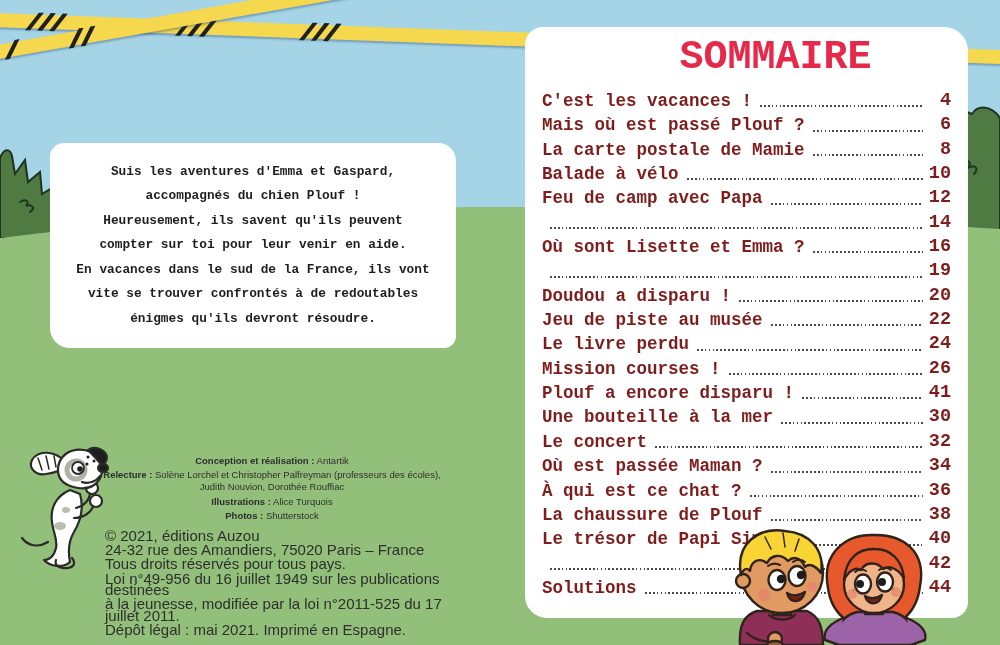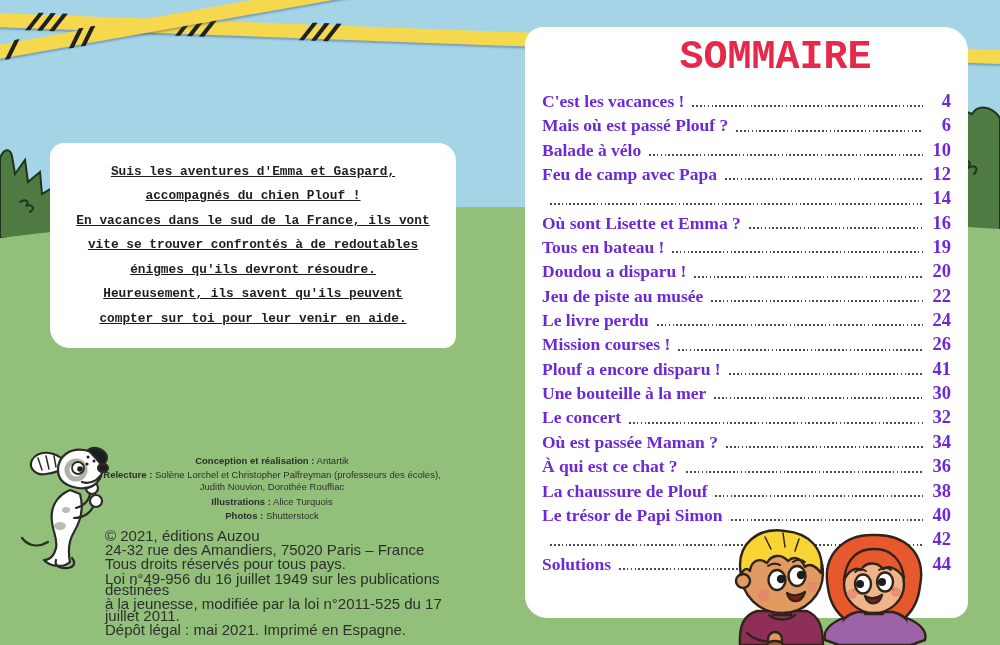--- a/index.html
+++ b/index.html
@@ -18,41 +18,41 @@
 
   .bush{position:absolute;z-index:1;}
   .bush-left{left:0;top:146px;}
   .bush-right{left:938px;top:102px;}
   .ground{position:absolute;left:0;top:0;z-index:2;pointer-events:none;}
 
   
   .intro-card{position:absolute;left:50px;top:143px;width:406px;height:205px;background:#fff;
               border-radius:14px 18px 12px 20px;z-index:3;display:flex;flex-direction:column;
               justify-content:center;padding:12px 26px;text-align:center;}
-  .intro-p{margin:0;font-weight:700;font-size:12.8px;line-height:24.4px;color:#1e1e1e;text-decoration:underline;}
+  .intro-p{margin:0;font-weight:700;font-size:12.8px;line-height:24.4px;color:#1e1e1e;}
 
   .credits{position:absolute;left:91px;top:455px;width:362px;z-index:3;text-align:center;
            font-family:"Liberation Sans","DejaVu Sans",sans-serif;font-size:9.5px;
            line-height:12.2px;color:#2e2e2e;}
   .credit-line{margin:0 0 2px 0;}
   .credit-label{font-weight:700;}
   .legal{position:absolute;left:105px;top:530px;width:362px;z-index:3;
          font-family:"Liberation Sans","DejaVu Sans",sans-serif;font-size:15px;
          line-height:11.6px;color:#2e2e2e;}
   .legal-line{margin:0 0 2.6px 0;}
 
   .dog{position:absolute;left:14px;top:446px;z-index:4;}
 
   
   .toc-card{position:absolute;left:525px;top:27px;width:443px;height:591px;background:#fff;
             border-radius:18px 24px 16px 22px;z-index:3;padding-left:8px;}
   .toc-title-main{position:absolute;left:58px;right:0;top:8px;margin:0;text-align:center;
                   font-size:40px;font-weight:700;letter-spacing:0;color:#e6294a;}
   .toc-list{position:absolute;left:17px;right:17px;top:62px;}
-  .toc-row{display:flex;align-items:flex-end;height:24.35px;color:#6d28d9;font-family:Liberation Serif, serif;}
+  .toc-row{display:flex;align-items:flex-end;height:24.35px;color:#7f1d1d;}
   .toc-entry-title{font-weight:700;font-size:17.5px;line-height:24.35px;white-space:nowrap;}
   .toc-leader{flex:1;height:2px;margin:0 6px 6px 8px;
               background-image:repeating-linear-gradient(90deg,#4b4b4b 0 1.7px,transparent 1.7px 3.9px);}
   .toc-page{font-weight:700;font-size:18.5px;line-height:24.35px;min-width:22px;text-align:right;}
 
   .boy{position:absolute;left:695px;top:523px;z-index:5;}
   .girl{position:absolute;left:813px;top:528px;z-index:5;}
 </style>
 </head>
 <body>
@@ -89,23 +89,23 @@
   </svg>
 
   <svg class="ground" width="1000" height="645" viewBox="0 0 1000 645">
     <path d="M0,238 C200,213 380,206 520,207 C710,210 880,221 1000,229 L1000,645 L0,645 Z" fill="#92c07a"></path>
   </svg>
 
   <section class="intro-card">
 
       <p class="intro-p">Suis les aventures d'Emma et Gaspard, accompagnés du chien Plouf !</p>
 
+      <p class="intro-p">Heureusement, ils savent qu'ils peuvent compter sur toi pour leur venir en aide.</p>
+
       <p class="intro-p">En vacances dans le sud de la France, ils vont vite se trouver confrontés à de redoutables énigmes qu'ils devront résoudre.</p>
-
-      <p class="intro-p">Heureusement, ils savent qu'ils peuvent compter sur toi pour leur venir en aide.</p>
     </section>
 
   <div class="credits">
 
       <p class="credit-line"><b class="credit-label">Conception et réalisation :</b> <span class="credit-value">Antartik</span></p>
 
       <p class="credit-line"><b class="credit-label">Relecture :</b> <span class="credit-value">Solène Lorchel et Christopher Palfreyman (professeurs des écoles), Judith Nouvion, Dorothée Rouffiac</span></p>
 
       <p class="credit-line"><b class="credit-label">Illustrations :</b> <span class="credit-value">Alice Turquois</span></p>
 
@@ -162,20 +162,25 @@
           <span class="toc-leader"></span>
           <span class="toc-page">4</span>
         </div>
 
         <div class="toc-row">
           <span class="toc-entry-title">Mais où est passé Plouf ?</span>
           <span class="toc-leader"></span>
           <span class="toc-page">6</span>
         </div>
 
+        <div class="toc-row">
+          <span class="toc-entry-title">La carte postale de Mamie</span>
+          <span class="toc-leader"></span>
+          <span class="toc-page">8</span>
+        </div>
 
         <div class="toc-row">
           <span class="toc-entry-title">Balade à vélo</span>
           <span class="toc-leader"></span>
           <span class="toc-page">10</span>
         </div>
 
         <div class="toc-row">
           <span class="toc-entry-title">Feu de camp avec Papa</span>
           <span class="toc-leader"></span>
@@ -187,21 +192,20 @@
           <span class="toc-page">14</span>
         </div>
 
         <div class="toc-row">
           <span class="toc-entry-title">Où sont Lisette et Emma ?</span>
           <span class="toc-leader"></span>
           <span class="toc-page">16</span>
         </div>
 
         <div class="toc-row">
-          <span class="toc-entry-title">Tous en bateau !</span>
           <span class="toc-leader"></span>
           <span class="toc-page">19</span>
         </div>
 
         <div class="toc-row">
           <span class="toc-entry-title">Doudou a disparu !</span>
           <span class="toc-leader"></span>
           <span class="toc-page">20</span>
         </div>
 

